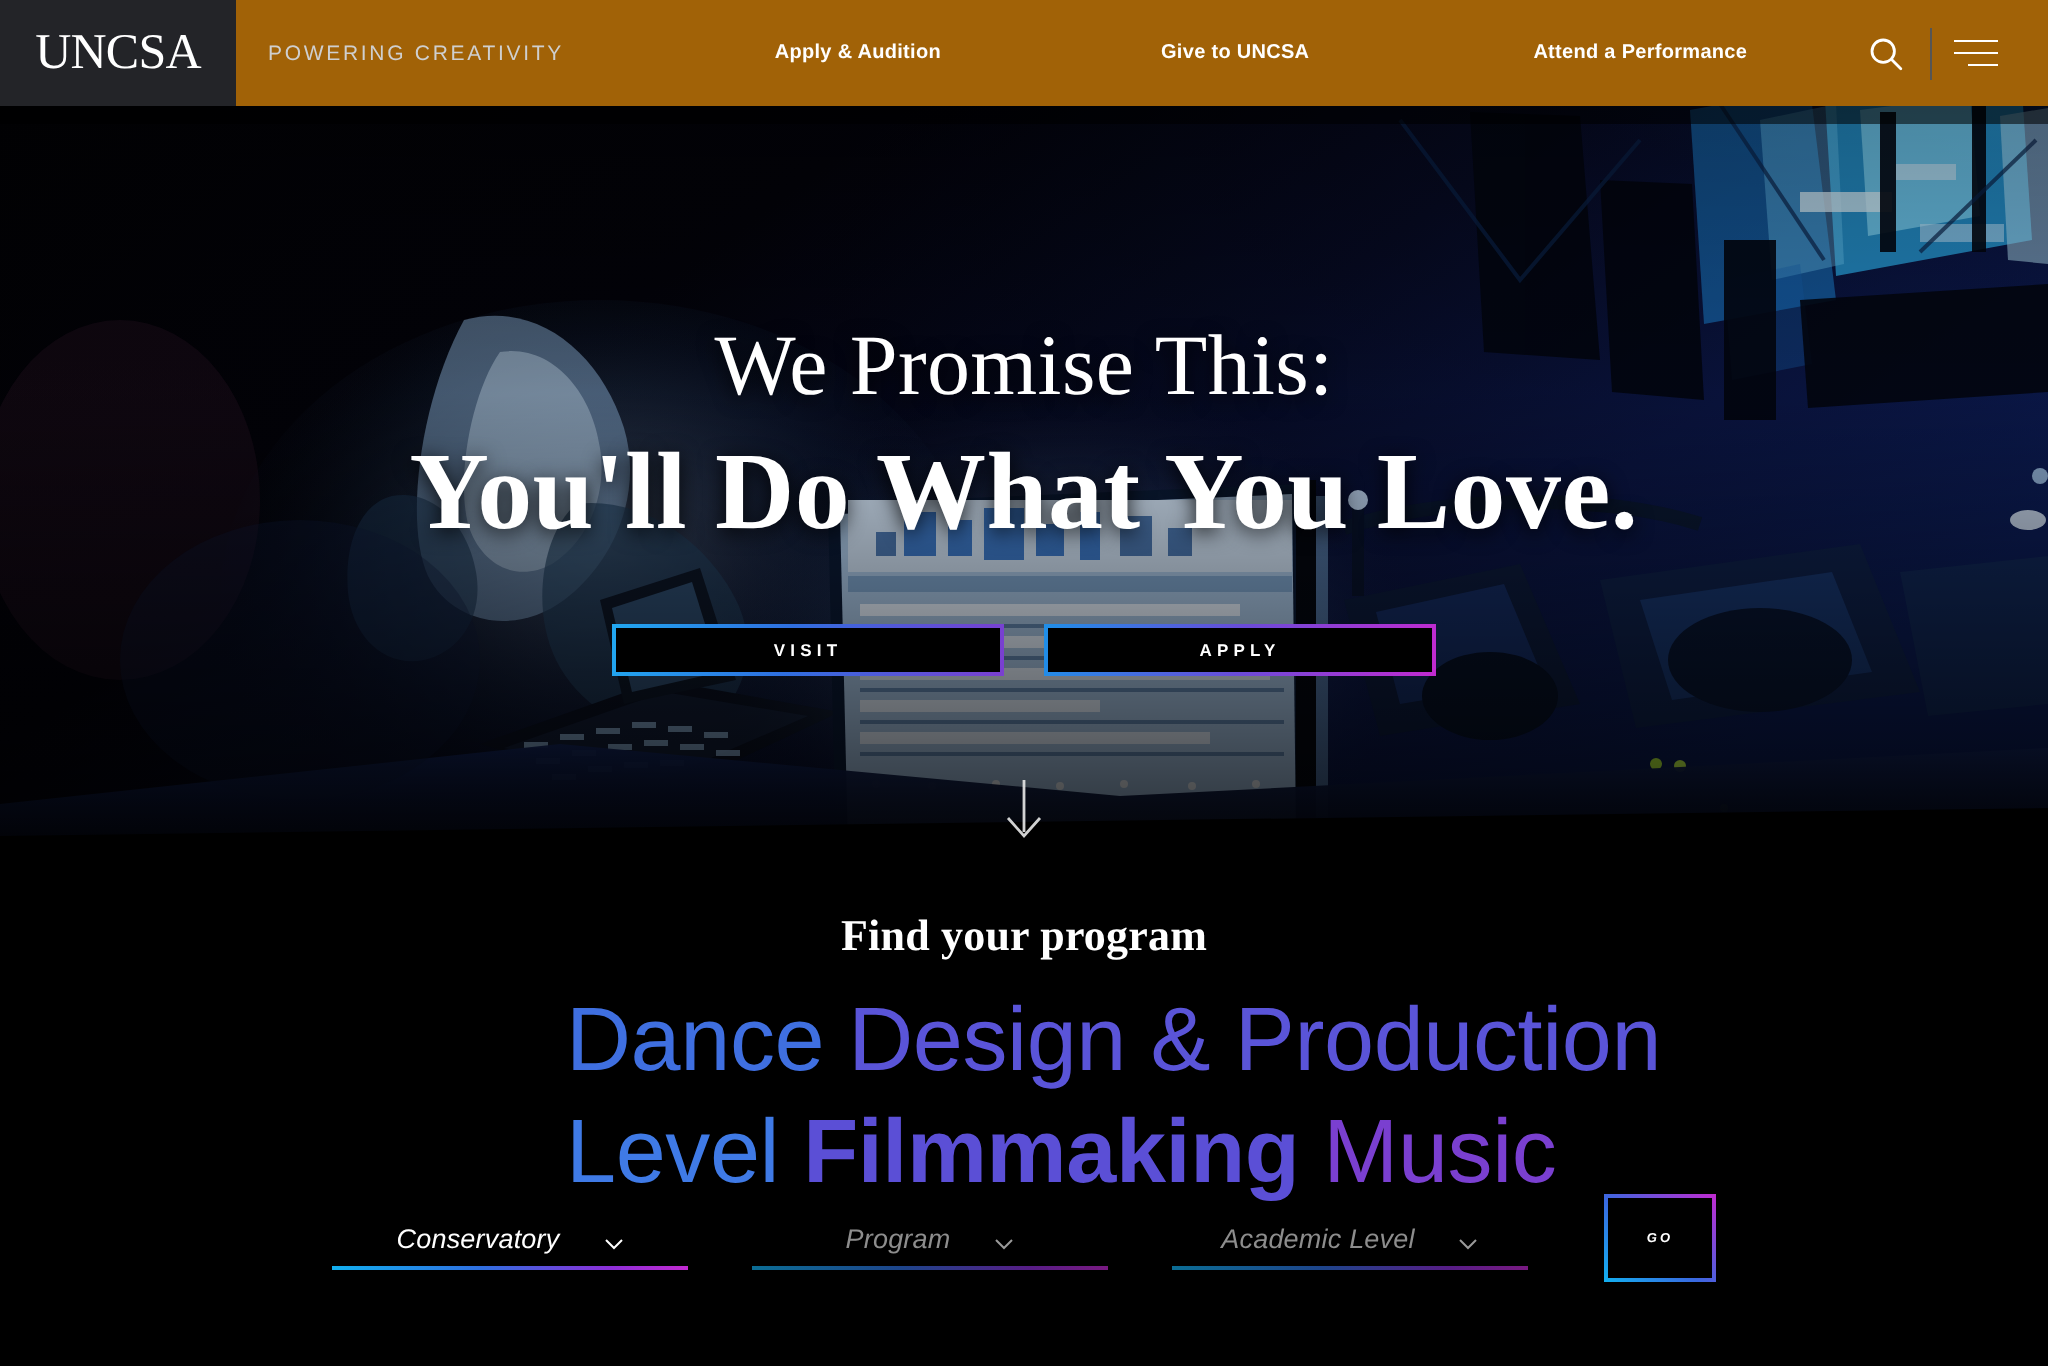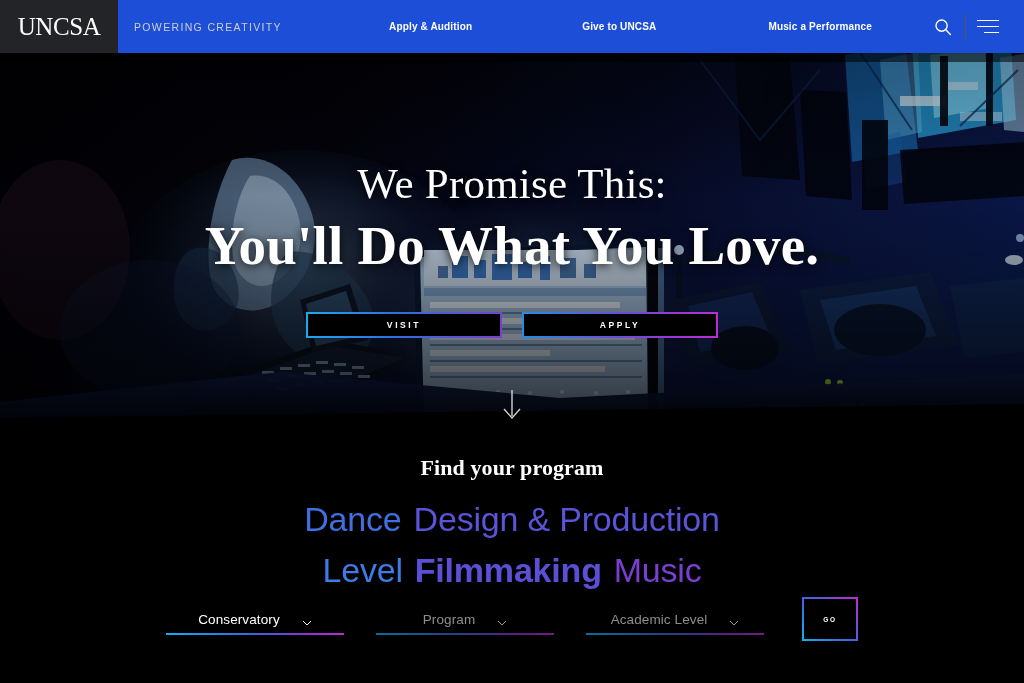--- a/index.html
+++ b/index.html
@@ -4,21 +4,21 @@
 <style>
   * { margin:0; padding:0; box-sizing:border-box; }
   html,body { width:1024px; height:683px; background:#000; overflow:hidden; }
   body { font-family:"Liberation Sans", sans-serif; color:#fff; }
 
   #page { position:relative; width:1024px; height:683px; background:#000; overflow:hidden; }
 
   
   .nav {
     position:absolute; top:0; left:0; width:1024px; height:53px;
-    background:#1d4ed8; z-index:40;
+    background:#a16207; z-index:40;
     display:flex; align-items:stretch;
   }
   .logo-block {
     width:118px; height:53px; background:#232428;
     display:flex; align-items:center; justify-content:center;
     flex:0 0 118px;
   }
   .logo-text {
     font-family:"Liberation Serif", serif;
     font-size:25px; font-weight:400; color:#ffffff;
@@ -112,33 +112,33 @@
   }
   .find-title {
     font-family:"Liberation Serif", serif;
     font-size:22px; font-weight:bold; color:#fff; margin-top:18px;
     letter-spacing:0.1px;
   }
   .program-links {
     margin-top:16px; width:470px; text-align:center; line-height:45px;
   }
   .prog {
-    font-size:34px; font-weight:300; letter-spacing:-0.2px;
+    font-size:45px; font-weight:300; letter-spacing:-0.2px;
     cursor:pointer; white-space:nowrap; margin:0 6px;
   }
   .p-dance  { color:#3f6fe0; }
   .p-design { color:#5a54d8; }
   .p-drama  { color:#3f7ae6; }
   .p-film   { color:#5b4fd6;font-weight:bold; }
   .p-music  { color:#7a3fd0; }
 
   
   .filter-bar {
     position:absolute; left:0; top:604px; width:1024px; height:58px;
-    display:flex; align-items:flex-start; justify-content:center;
+    display:flex; align-items:flex-start; justify-content:center;font-style:italic;
   }
   .select {
     position:relative; width:178px; margin-right:32px; cursor:pointer;
   }
   .select-row {
     display:flex; align-items:center; justify-content:center; gap:22px;
     height:30px;
   }
   .select-label { font-size:13.5px; letter-spacing:0.1px; }
   .select-label.active { color:#ffffff; }
@@ -363,21 +363,21 @@
 
   <div class="nav">
     <div class="logo-block">
       <span class="logo-text">UNCSA</span>
     </div>
     <div class="tagline">POWERING CREATIVITY</div>
 
     <div class="nav-links">
       <a class="nav-link l1">Apply &amp; Audition</a>
       <a class="nav-link l2">Give to UNCSA</a>
-      <a class="nav-link l3">Music a Performance</a>
+      <a class="nav-link l3">Attend a Performance</a>
     </div>
 
     <div class="nav-right">
       <div class="icon-btn">
         <svg width="18" height="18" viewBox="0 0 18 18" xmlns="http://www.w3.org/2000/svg">
           <circle cx="7.6" cy="7.6" r="5.6" stroke="#ffffff" stroke-width="1.4" fill="none"></circle>
           <path d="M11.8 11.8 L16.4 16.4" stroke="#ffffff" stroke-width="1.4" stroke-linecap="round"></path>
         </svg>
       </div>
       <div class="nav-divider"></div>

